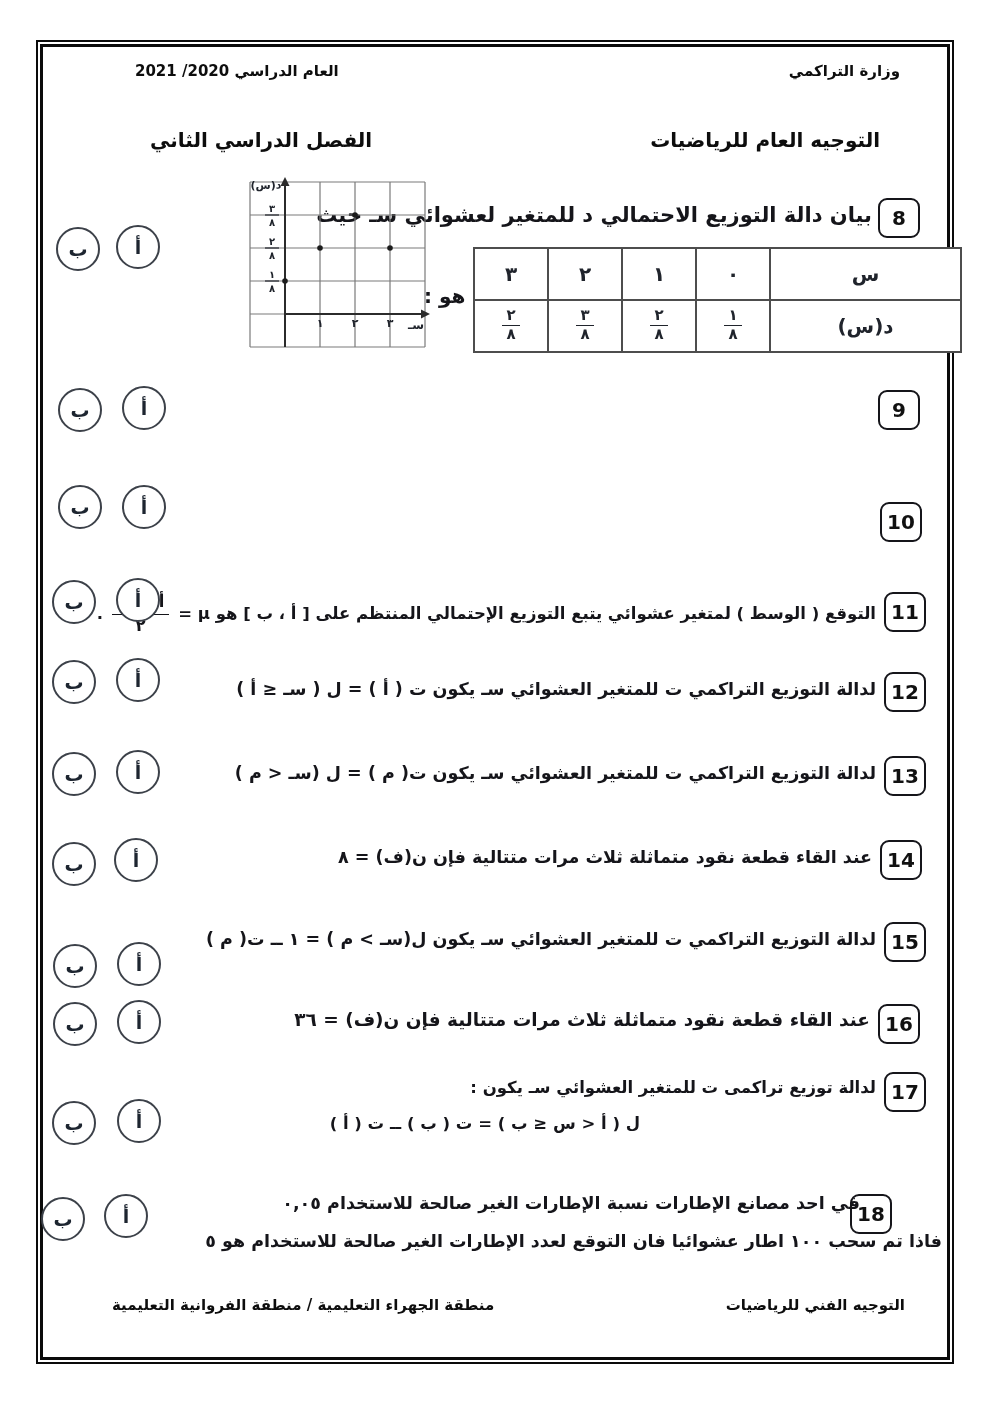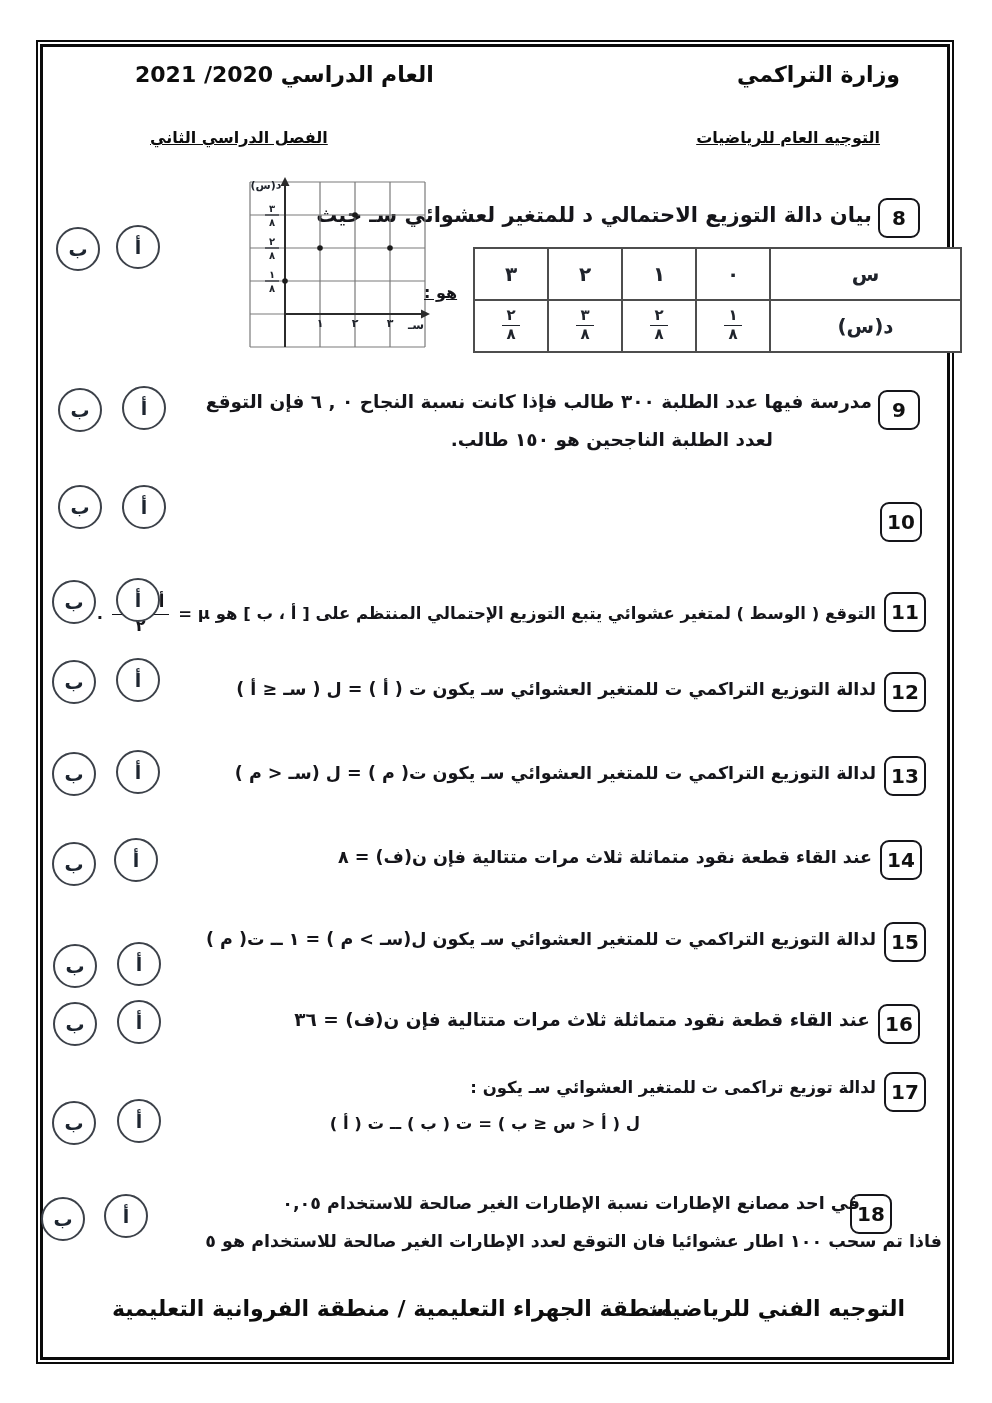--- a/index.html
+++ b/index.html
@@ -2,21 +2,21 @@
 <html lang="ar"><head>
 <meta charset="utf-8">
 <style>
   html,body{margin:0;padding:0;background:#ffffff;}
   .page{position:relative;width:992px;height:1403px;background:#ffffff;overflow:hidden;
         font-family:"DejaVu Sans",sans-serif;direction:rtl;}
   .frame-outer{position:absolute;left:36px;top:40px;width:918px;height:1324px;
         border:2px solid #0a0a0a;box-sizing:border-box;}
   .frame-inner{position:absolute;inset:2px;border:3px solid #0a0a0a;}
   .htext{position:absolute;font-weight:bold;color:#0d0d0d;white-space:nowrap;direction:rtl;}
-  .s21{font-size:22px;} .s20{font-size:16px;text-decoration:underline;} .s19{font-size:21px;} .s18{font-size:18.5px;}
+  .s21{font-size:15px;} .s20{font-size:20px;} .s19{font-size:21px;} .s18{font-size:18.5px;}
   .s17{font-size:17.5px;} .s16{font-size:16.5px;}
   .qtext{position:absolute;white-space:nowrap;font-weight:bold;color:#15151a;
         direction:rtl;text-align:right;line-height:1.5;}
   .qbox{position:absolute;width:38px;height:36px;border:2px solid #15151a;border-radius:9px;
         display:flex;align-items:center;justify-content:center;background:#fff;
         font-size:20px;font-weight:bold;color:#111;direction:ltr;}
   .choice{position:absolute;width:40px;height:40px;border:2px solid #3c4149;border-radius:50%;
         display:flex;align-items:center;justify-content:center;background:#fff;
         font-size:19px;font-weight:bold;color:#1d2530;}
   .ptable{position:absolute;left:473px;top:247px;border-collapse:collapse;direction:rtl;}
@@ -128,22 +128,20 @@
       <td class="dat">
         <span class="cfrac"><span class="cfn">٢</span><span class="cfd">٨</span></span></td>
     </tr>
   </tbody>
     </table>
 
   <div class="choice" style="left:56px;top:227px">ب</div>
   <div class="choice" style="left:116px;top:225px">أ</div>
 
   <div class="qbox" style="left:878px;top:390px">9</div>
-  <div class="qtext s18" style="right:120px;top:388px">مدرسة فيها عدد الطلبة ٣٠٠ طالب فإذا كانت نسبة النجاح ٠ , ٦ فإن التوقع</div>
-  <div class="qtext s18" style="right:219px;top:426px">لعدد الطلبة الناجحين هو ١٥٠ طالب.</div>
   <div class="choice" style="left:58px;top:388px">ب</div>
   <div class="choice" style="left:122px;top:386px">أ</div>
 
   <div class="qbox" style="left:880px;top:502px">10</div>
   <div class="choice" style="left:58px;top:485px">ب</div>
   <div class="choice" style="left:122px;top:485px">أ</div>
 
   <div class="qbox" style="left:884px;top:592px">11</div>
   <div class="qtext s16" style="right:116px;top:594px">
     <span>التوقع ( الوسط ) لمتغير عشوائي يتبع التوزيع الإحتمالي المنتظم على [ أ ، ب ] هو μ =</span>

